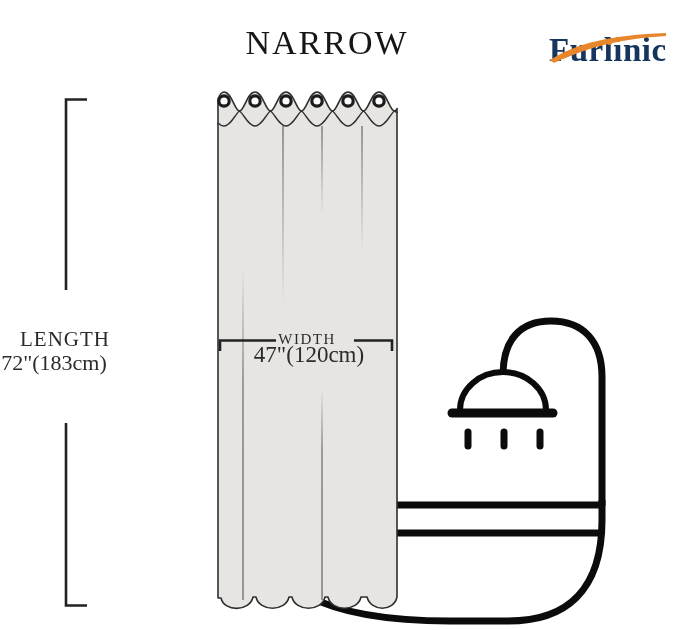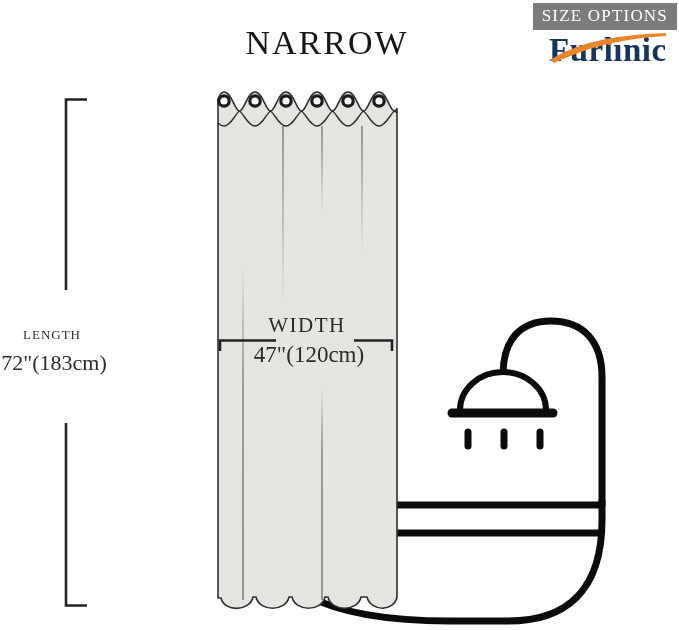--- a/index.html
+++ b/index.html
@@ -25,23 +25,23 @@
     position:absolute;left:60px;top:10px;width:5px;height:5px;border-radius:50%;
     background:#e8862b;
   }
   
   .title{
     position:absolute;top:24px;left:327px;transform:translateX(-50%);
     font-size:34px;letter-spacing:2px;color:#161616;white-space:nowrap;
   }
   
   .meas{position:absolute;text-align:center;white-space:nowrap;color:#2b2b2b;}
-  .width-label{top:313px;left:307px;transform:translateX(-50%);font-size:21px;letter-spacing:1.5px;}
+  .width-label{top:331px;left:307px;transform:translateX(-50%);font-size:15px;letter-spacing:1.5px;}
   .width-value{top:342px;left:309px;transform:translateX(-50%);font-size:23px;}
-  .length-label{top:327px;left:0;width:104px;font-size:13px;letter-spacing:1px;}
+  .length-label{top:327px;left:13px;width:104px;font-size:21px;letter-spacing:1px;}
   .length-value{top:350px;left:0;width:108px;font-size:22px;}
   svg{position:absolute;left:0;top:0;}
 </style>
 </head>
 <body>
 
 <div id="stage">
 
   <svg width="679" height="630" viewBox="0 0 679 630">
     <defs>
@@ -133,21 +133,20 @@
       <path d="M 220 351 L 220 340.5 L 276 340.5"></path>
       <path d="M 354 340.5 L 392 340.5 L 392 351"></path>
     </g>
 
     <g stroke="#222222" stroke-width="2.6" fill="none">
       <path d="M 87 99.5 L 66 99.5 L 66 290"></path>
       <path d="M 66 423 L 66 605.5 L 87 605.5"></path>
     </g>
   </svg>
 
-  <div class="badge">SIZE OPTIONS</div>
 
   <div class="brand">
     <div class="brand-text">Furlinic</div>
     <svg class="brand-swoosh" width="128" height="40" viewBox="0 0 128 40">
       <path d="M 3 30 C 30 13 64 5 119 3 L 119 6 C 66 9 36 20 7 33 Z" fill="#e8862b"></path>
     </svg>
     <div class="brand-dot"></div>
   </div>
 
   <div class="title">NARROW</div>

